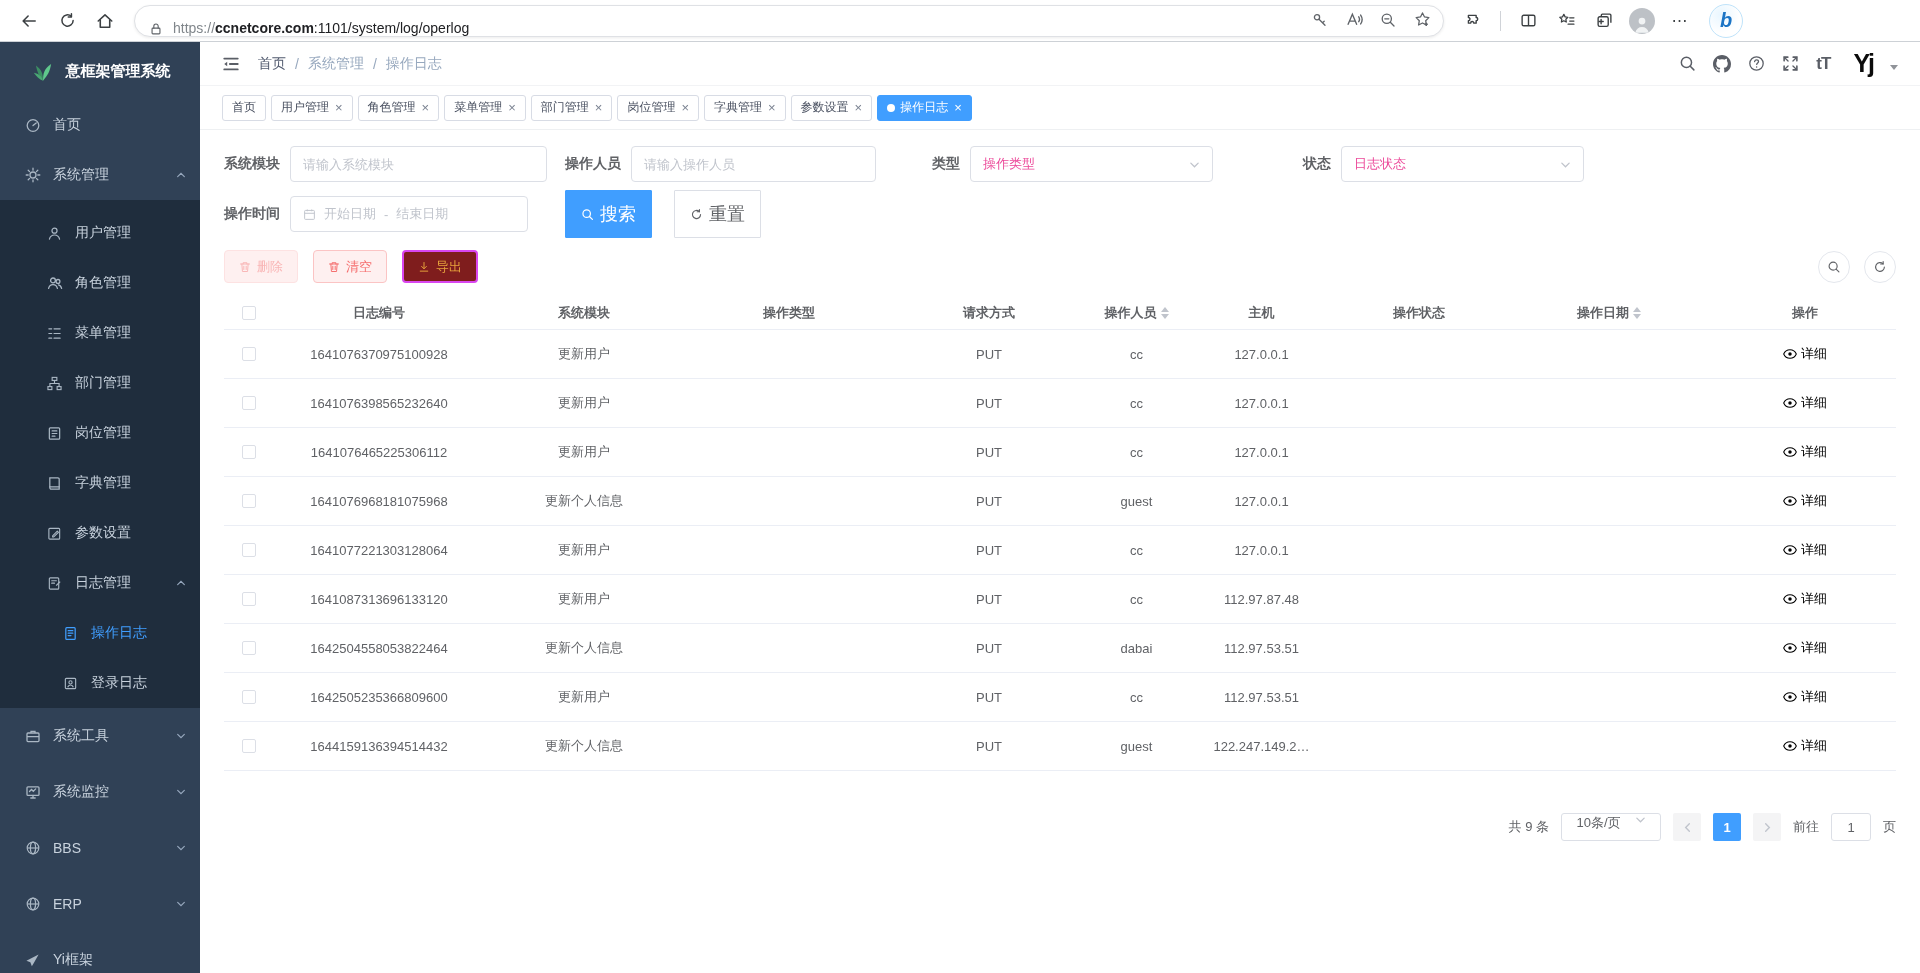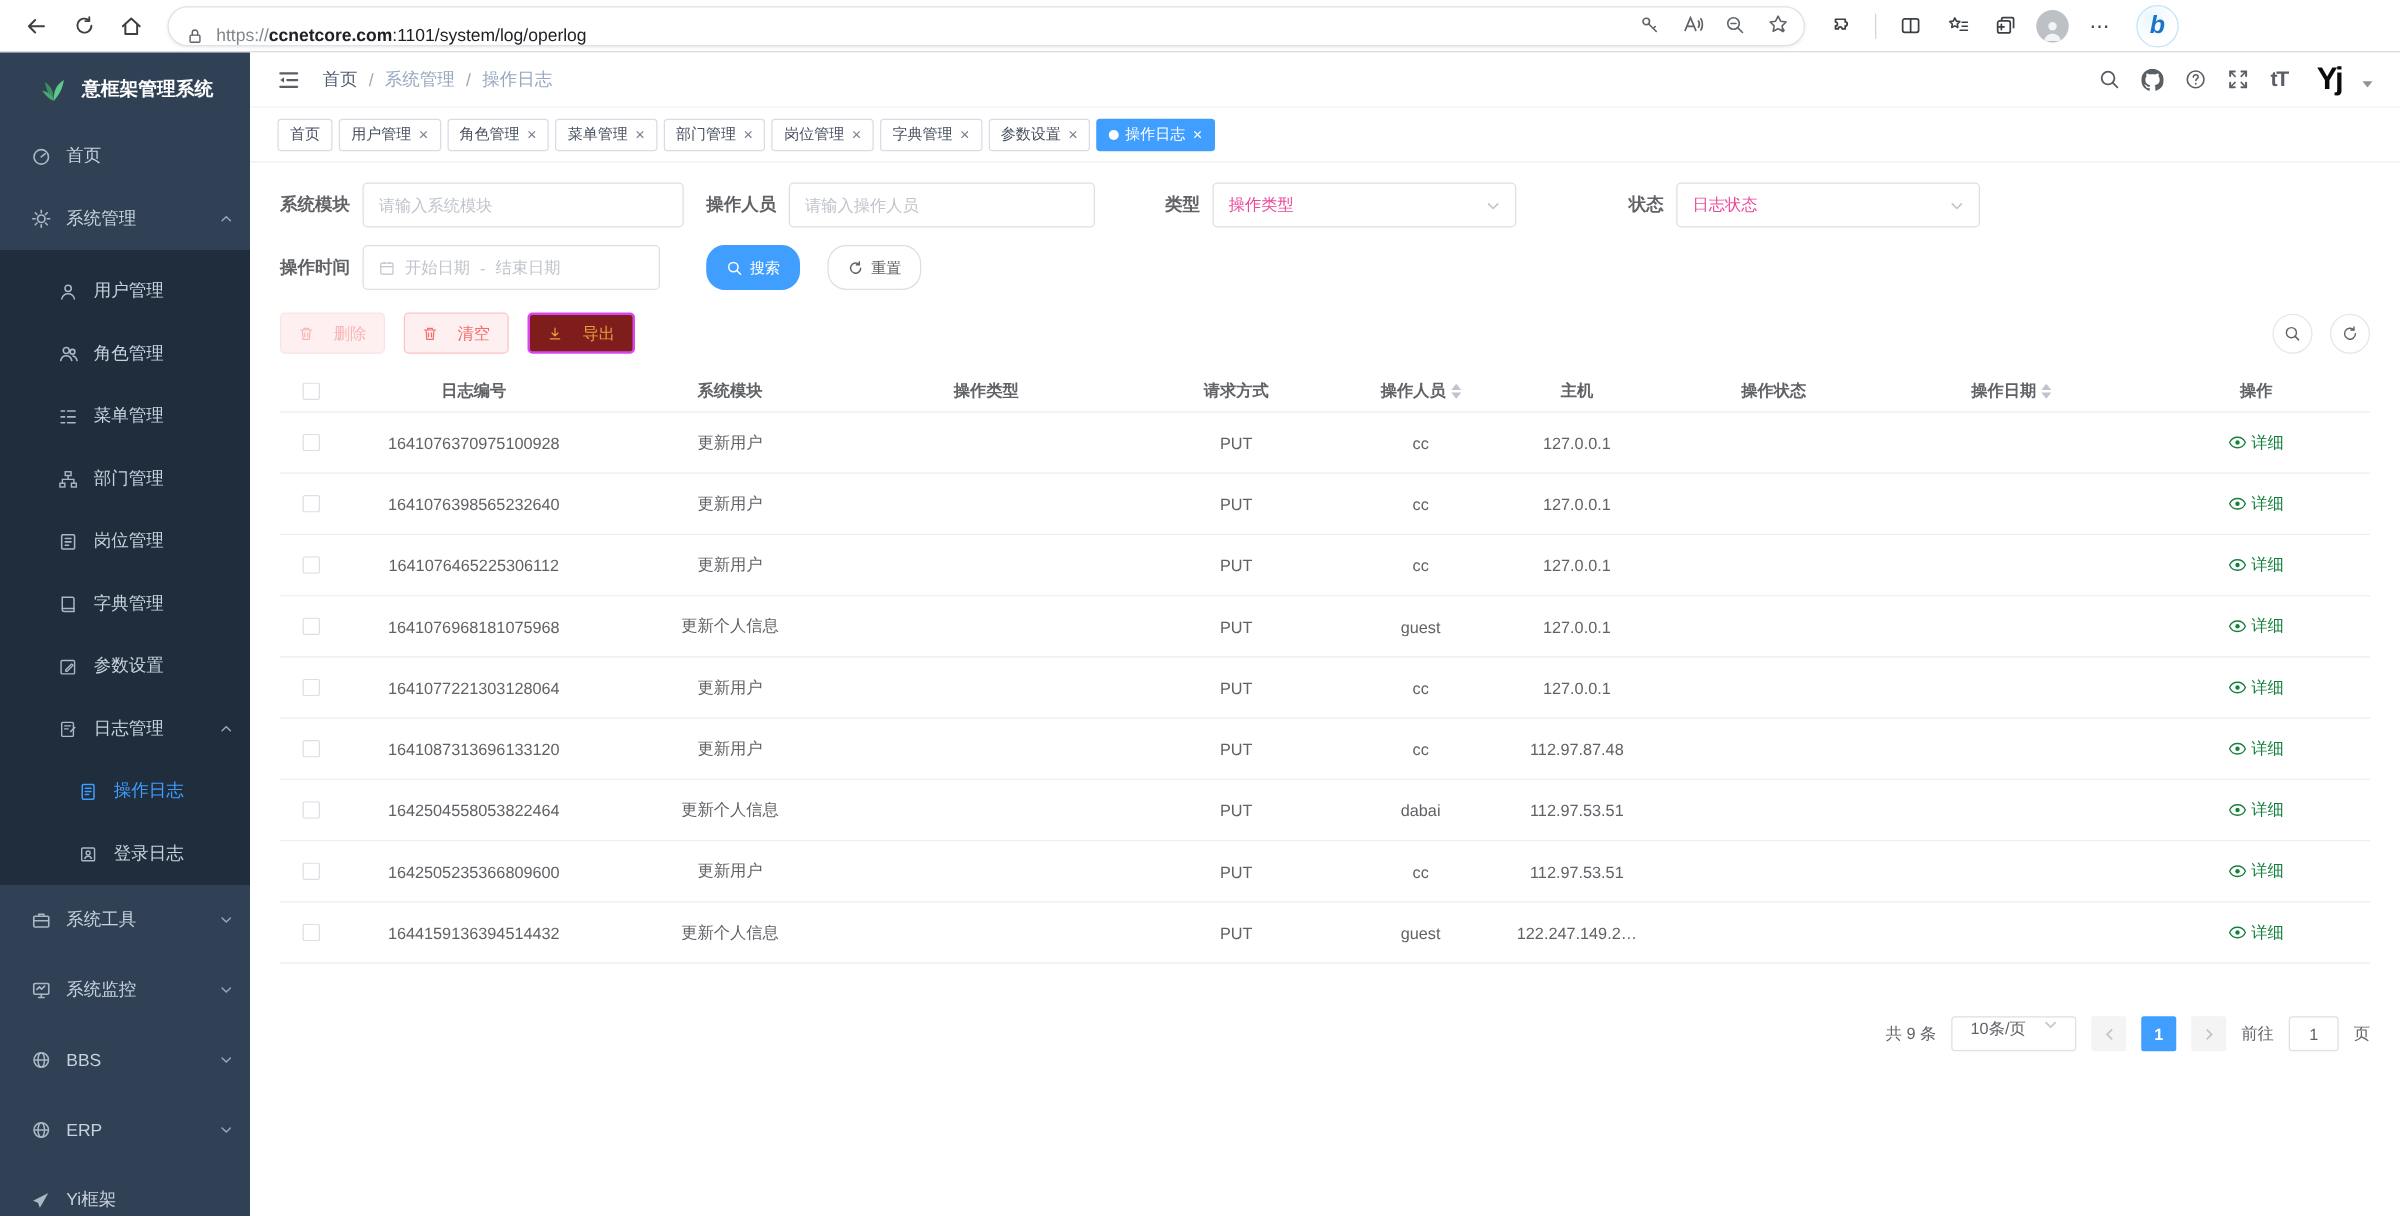--- a/index.html
+++ b/index.html
@@ -57,46 +57,46 @@
   .flabel{font-size:14px;font-weight:700;color:#606266;margin-right:10px;white-space:nowrap}
   .tbox{height:36px;border:1px solid #dcdfe6;border-radius:4px;background:#fff;display:flex;align-items:center;padding:0 12px;font-size:13px;color:#ec4899}
   input.tbox{outline:none}
   input.tbox::placeholder{color:#c0c4cc}
   .w-input{width:257px}
   .w-input2{width:245px}
   .w-select{width:243px;justify-content:space-between}
   .gap2{margin-left:18px}.gap3{margin-left:56px}.gap4{margin-left:90px}
   .daterange{width:238px;gap:8px;color:#c0c4cc}
   .daterange .sep{color:#c0c4cc}
-  .btn{height:36px;border-radius:15px;display:flex;align-items:center;gap:6px;padding:0 15px;font-size:12px;cursor:pointer;border:1px solid #dcdfe6;background:#fff;color:#606266}
+  .btn{height:48px;border-radius:1px;display:flex;align-items:center;gap:6px;padding:0 15px;font-size:18px;cursor:pointer;border:1px solid #dcdfe6;background:#fff;color:#606266}
   .btn.primary{background:#409eff;border-color:#409eff;color:#fff;margin-left:37px}
   .btn.reset{margin-left:22px}
 
   .toolbar{display:flex;align-items:center;margin-top:18px;height:33px}
-  .sbtn{height:33px;border-radius:4px;display:flex;align-items:center;gap:16px;padding:0 14px;font-size:13px;cursor:pointer;margin-right:15px}
+  .sbtn{height:33px;border-radius:4px;display:flex;align-items:center;gap:6px;padding:0 14px;font-size:13px;cursor:pointer;margin-right:15px}
   .sbtn.delete{background:#fef0f0;border:1px solid #fde2e2;color:#f9b5b5;cursor:not-allowed}
   .sbtn.clear{background:#fef0f0;border:1px solid #fbc4c4;color:#f56c6c}
   .sbtn.export{background:#7f1d1d;border:2px solid #d946ef;color:#e6a23c}
   .tool-right{margin-left:auto;display:flex;gap:14px}
   .circle-btn{width:32px;height:32px;border-radius:50%;border:1px solid #e4e7ed;background:#fff;display:flex;align-items:center;justify-content:center;color:#606266;cursor:pointer}
 
   
   .table{margin-top:13px;font-size:13px;color:#606266}
   .thead{display:flex;align-items:center;height:34px;border-bottom:1px solid #ebeef5;color:#606266;font-weight:700}
   .trow{display:flex;align-items:center;height:49px;border-bottom:1px solid #ebeef5}
   .td,.th{display:flex;align-items:center;justify-content:center;text-align:center;white-space:nowrap;overflow:hidden}
   .col-check{width:50px}.col-id{width:210px}.col-module{width:200px}.col-type{width:210px}
   .col-method{width:190px}.col-operator{width:105px}.col-host{width:145px}
   .col-status{width:170px}.col-date{width:210px}.col-action{flex:1}
   .cb{width:14px;height:14px;border:1px solid #dcdfe6;border-radius:2px;background:#fff;cursor:pointer}
   .sort{display:inline-flex;flex-direction:column;margin-left:4px;gap:2px}
   .sort i{width:0;height:0;border-left:4px solid transparent;border-right:4px solid transparent}
   .sort .up{border-bottom:5px solid #c0c4cc}
   .sort .down{border-top:5px solid #c0c4cc}
-  .detail{color:#15803d;display:flex;align-items:center;gap:4px;cursor:pointer;text-decoration:none;font-size:13px}
+  .detail{color:#000000;display:flex;align-items:center;gap:4px;cursor:pointer;text-decoration:none;font-size:13px}
 
   
   .pager{display:flex;align-items:center;justify-content:flex-end;gap:12px;margin-top:42px;font-size:13px;color:#606266}
   .psize{width:100px;height:28px;border:1px solid #dcdfe6;border-radius:3px;display:flex;justify-content:center;gap:14px;color:#606266;cursor:pointer}
   .pbtn{width:28px;height:28px;border-radius:2px;background:#f4f4f5;color:#c0c4cc;display:flex;align-items:center;justify-content:center;cursor:pointer}
   .pnum{width:28px;height:28px;border-radius:2px;background:#409eff;color:#fff;display:flex;align-items:center;justify-content:center;font-weight:700;cursor:pointer}
   .goto{width:40px;height:28px;border:1px solid #dcdfe6;border-radius:3px;text-align:center;font-size:13px;color:#606266;outline:none}
 </style>
 </head>
 <body>

